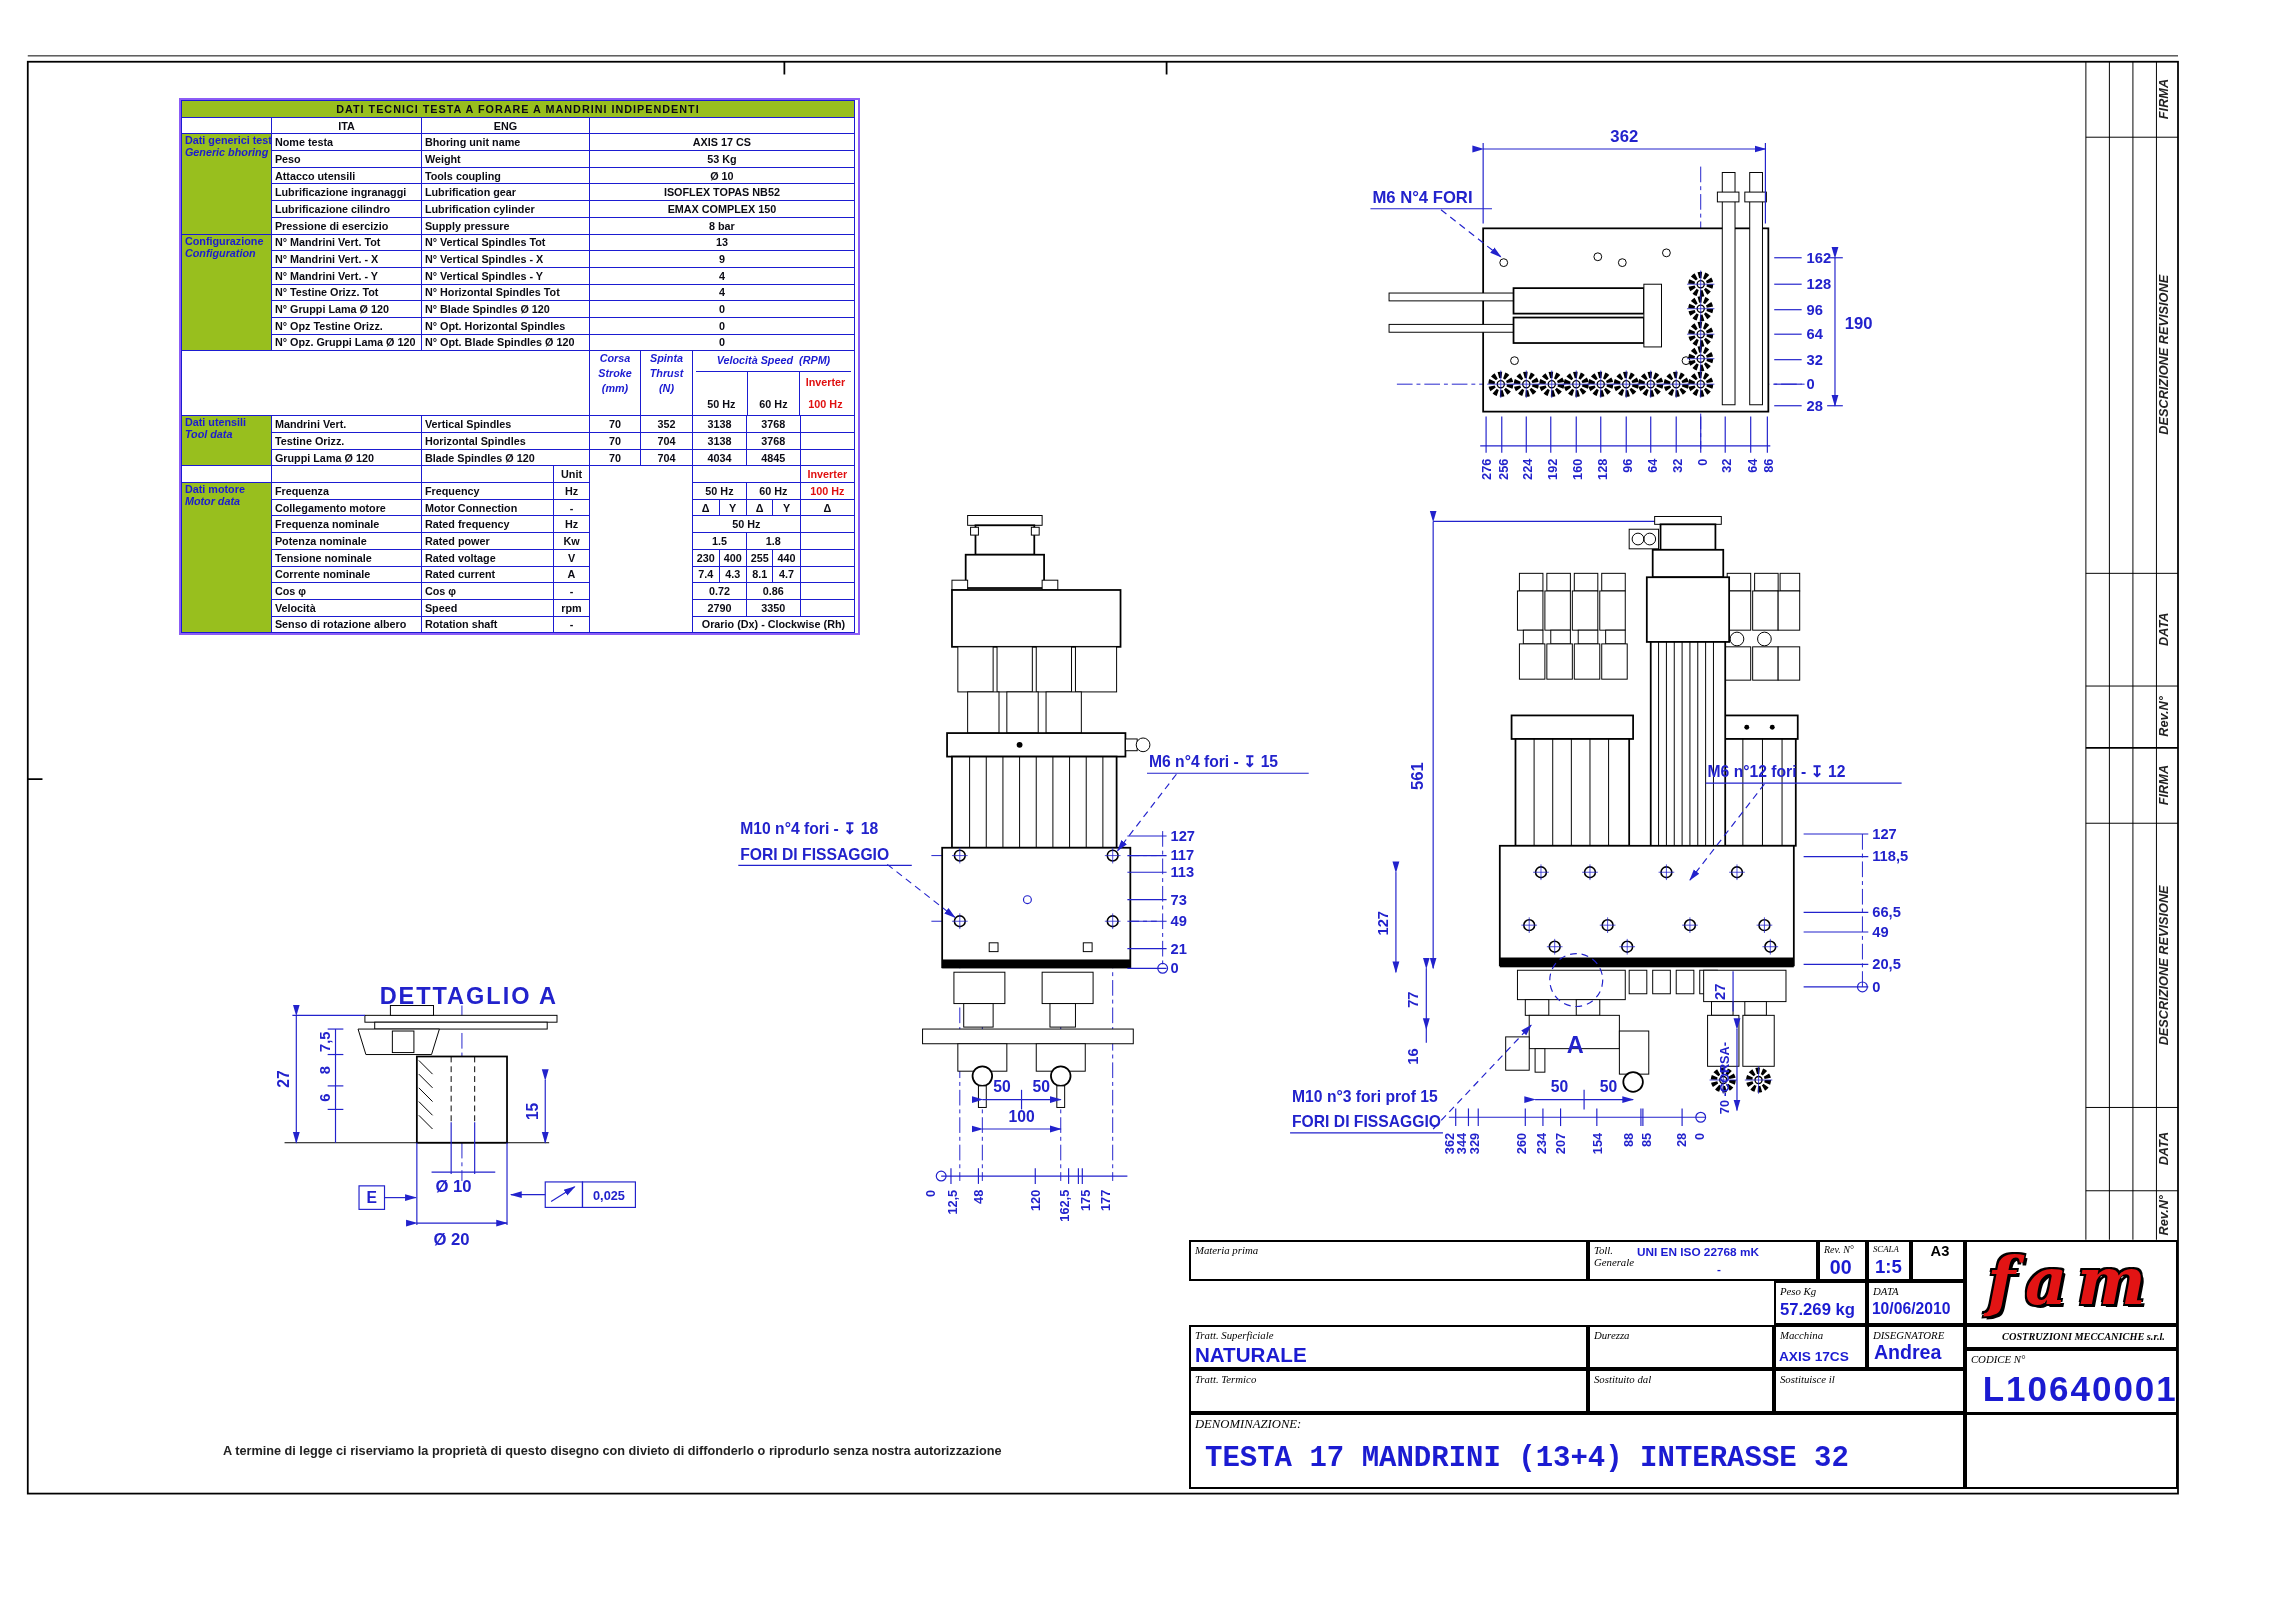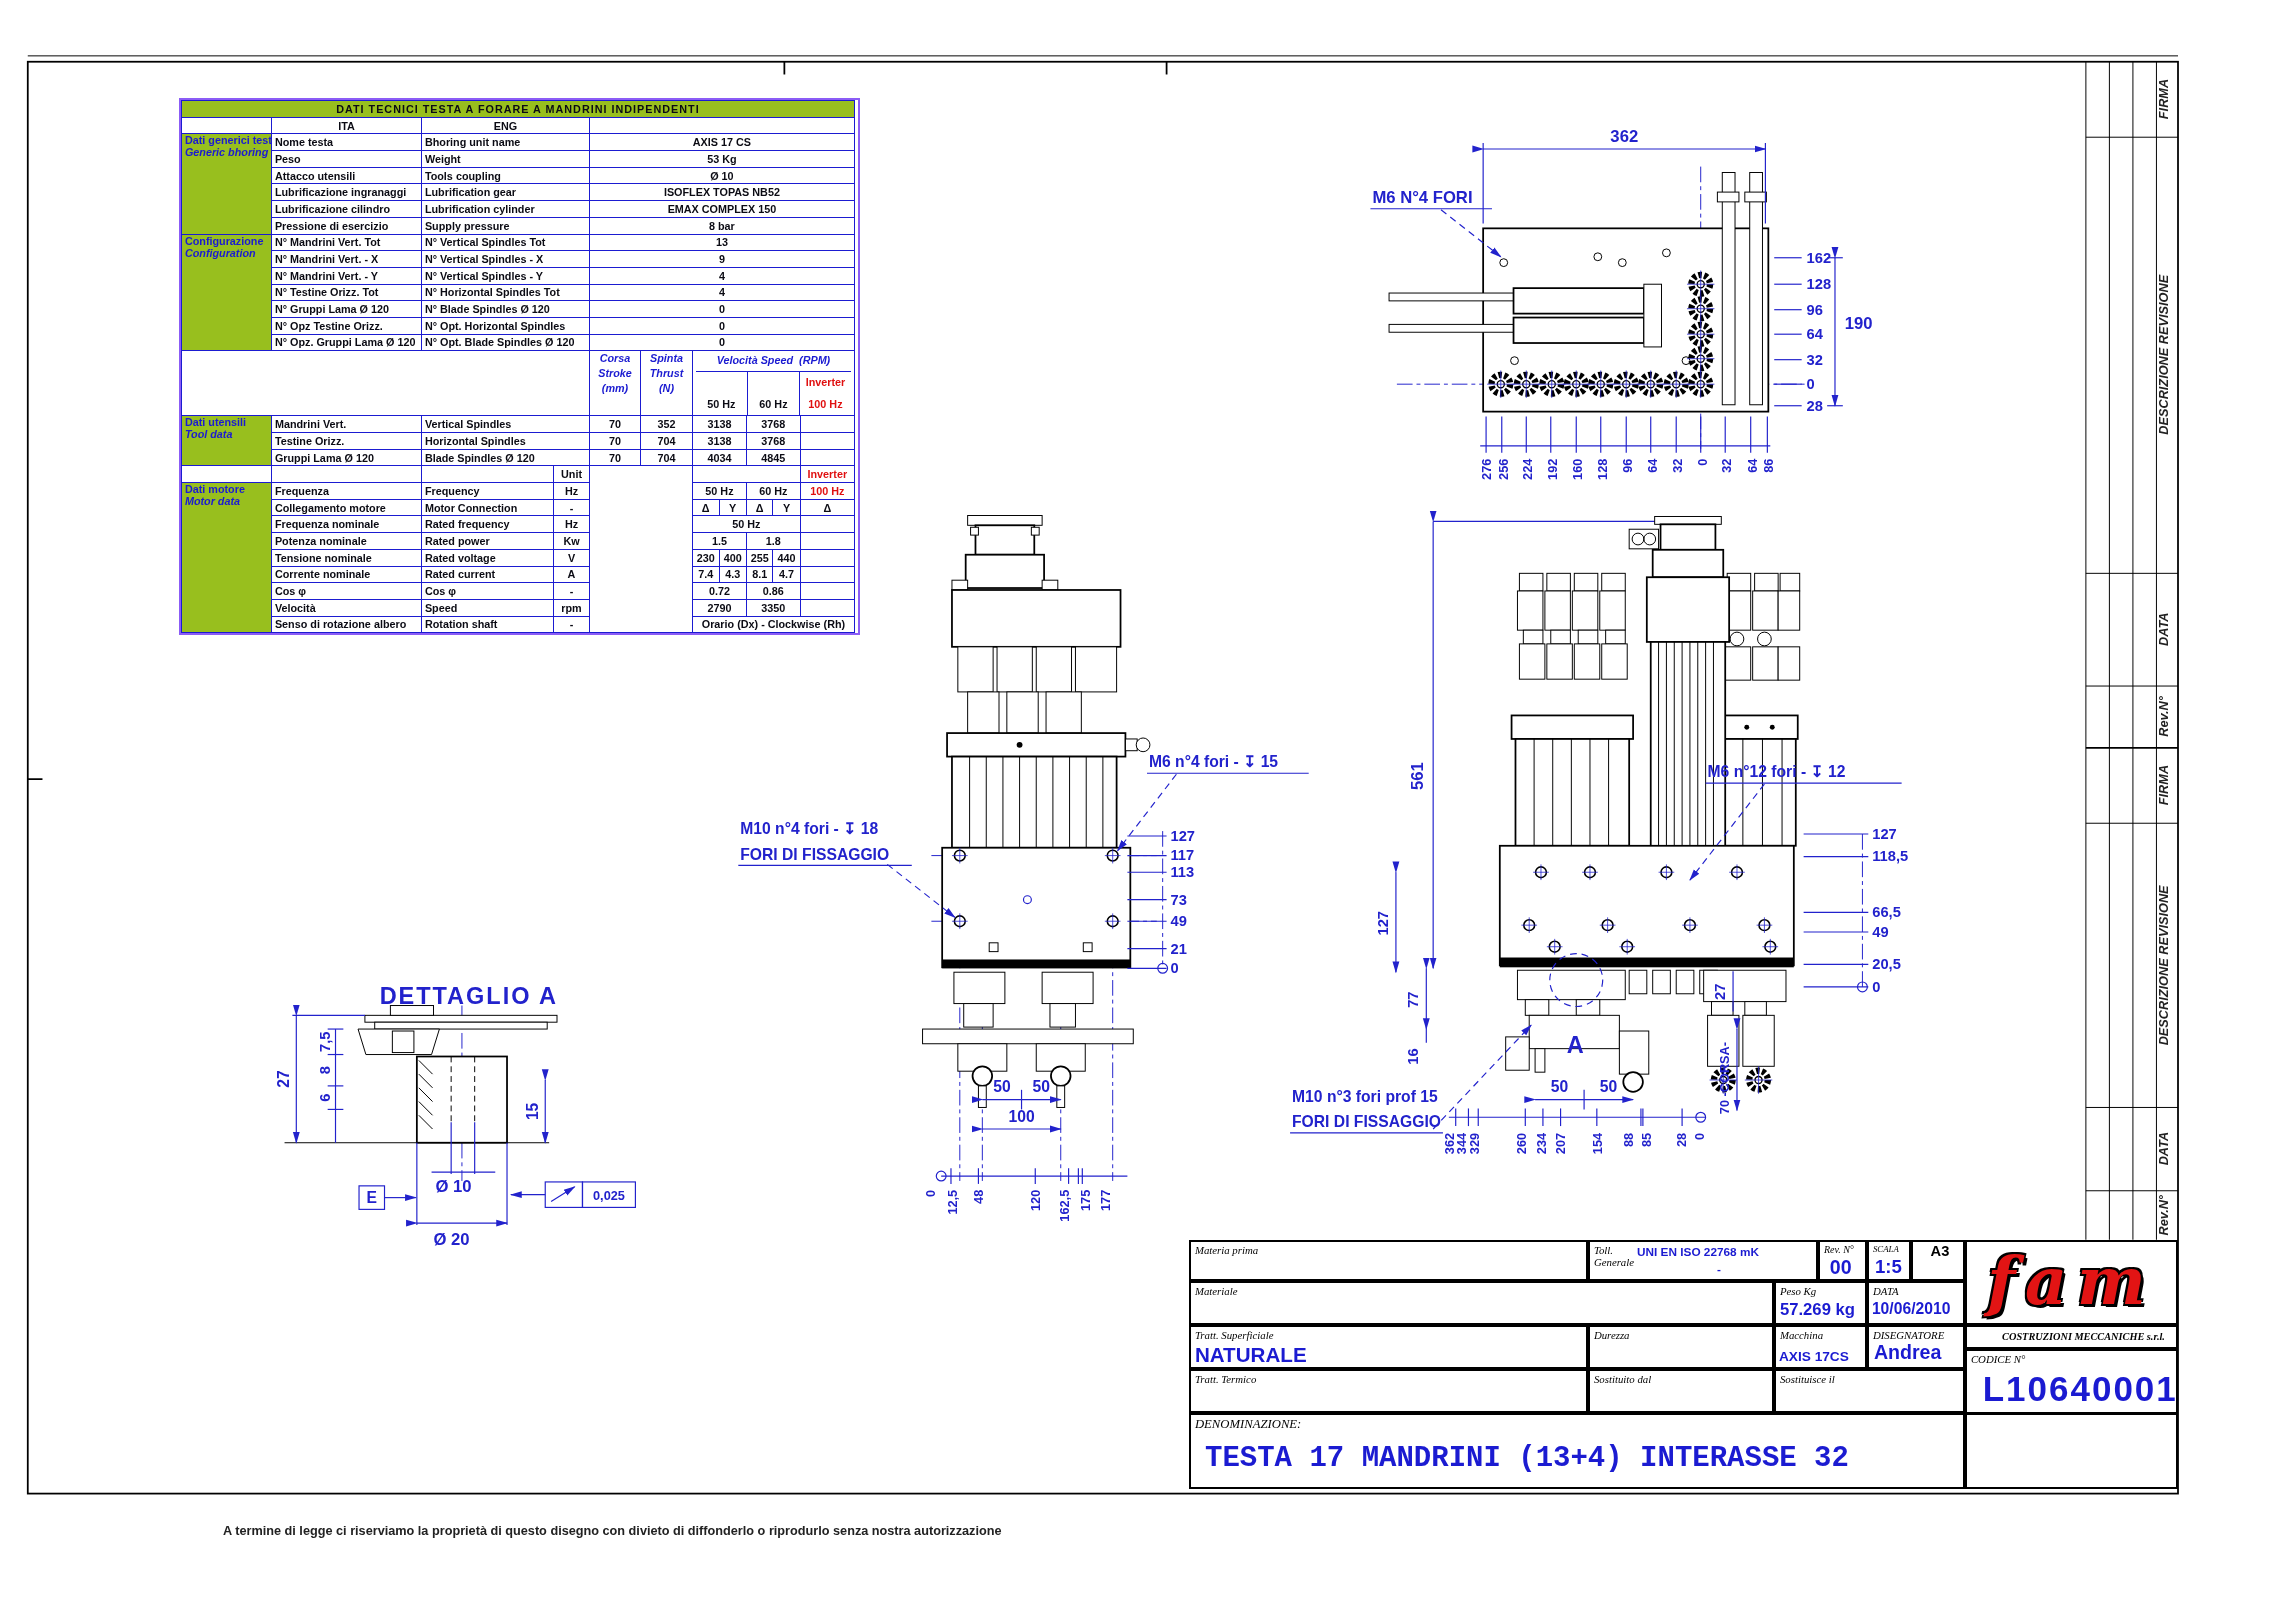--- a/index.html
+++ b/index.html
@@ -43,21 +43,21 @@
   .vrow span{flex:1;text-align:center;line-height:21.6px;border-left:1px solid #1b1bd1;}
   .vrow span:first-child{border-left:none;}
   .h66{height:65px !important;}
   .bigblank{background:#fff;}
   
   .tb{position:absolute;left:1189px;top:1240px;width:989px;height:250px;}
   .tb .c{position:absolute;border:2px solid #000;box-sizing:border-box;background:#fff;}
   .tb .lb{font:italic 10.8px "Liberation Serif",serif;color:#000;position:absolute;left:3.9px;top:2px;white-space:nowrap;}
   .bv{color:#1b1bd1;font-weight:bold;white-space:nowrap;}
   .logo{font-family:"DejaVu Serif",serif;font-style:italic;font-weight:bold;font-size:65px;color:#e21414;text-shadow:2.9px 2.9px 0 #000,-2px -2px 0 #000,2px -2px 0 #000,-2px 2px 0 #000;letter-spacing:9.8px;text-align:center;line-height:78px;}
-  .disclaimer{position:absolute;left:223px;top:1524px;width:902px;font:bold 12.7px "Liberation Sans",sans-serif;color:#222;}
+  .disclaimer{position:absolute;left:223px;top:1444px;width:902px;font:bold 12.7px "Liberation Sans",sans-serif;color:#222;}
 </style>
 </head>
 <body>
 
 <svg id="dw" width="2293" height="1621" viewBox="0 0 2339 1654">
   <defs>
     <marker id="ar" markerWidth="13" markerHeight="10" refX="11" refY="5" orient="auto" markerUnits="userSpaceOnUse">
       <path d="M0,1.5 L12,5 L0,8.5 z" fill="#2222cc"></path>
     </marker>
     <g id="sp">
@@ -810,23 +810,20 @@
   <div class="c" style="left:678px;top:0;width:44px;height:41px;">
     <span class="lb" style="font-size:8.8px;">SCALA</span>
     <span class="bv" style="position:absolute;left:5.9px;top:13.7px;font-size:18.6px;">1:5</span>
   </div>
   <div class="c" style="left:722px;top:0;width:54px;height:41px;">
     <span style="position:absolute;left:17.6px;top:1px;font:bold 14.7px 'Liberation Sans',sans-serif;color:#000;">A3</span>
   </div>
   <div class="c" style="left:776px;top:0;width:213px;height:85px;">
     <div class="logo">fam</div>
   </div>
-  <div class="c" style="left:0;top:41px;width:585px;height:44px;">
-      <span class="lb">Materiale</span>
-    </div>
   <div class="c" style="left:585px;top:41px;width:93px;height:44px;">
     <span class="lb">Peso Kg</span>
     <span class="bv" style="position:absolute;left:3.9px;top:16.7px;font-size:16.7px;">57.269 kg</span>
   </div>
   <div class="c" style="left:678px;top:41px;width:98px;height:44px;">
     <span class="lb">DATA</span>
     <span class="bv" style="position:absolute;left:2.9px;top:16.7px;font-size:15.7px;">10/06/2010</span>
   </div>
   <div class="c" style="left:0;top:85px;width:399px;height:44px;">
     <span class="lb">Tratt. Superficiale</span>

